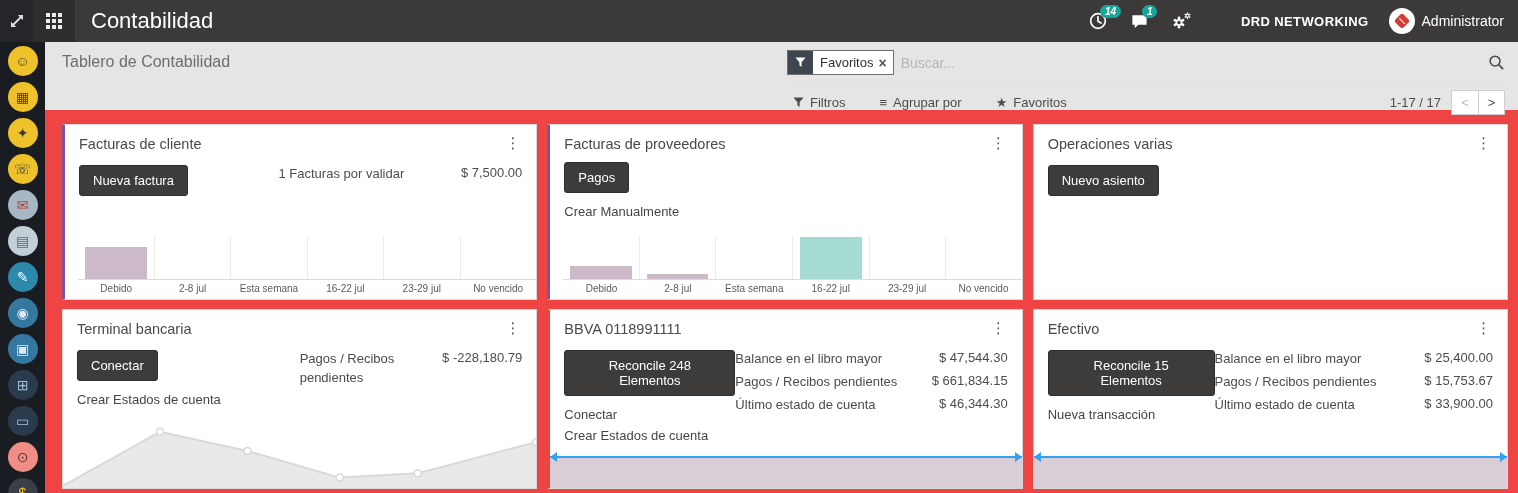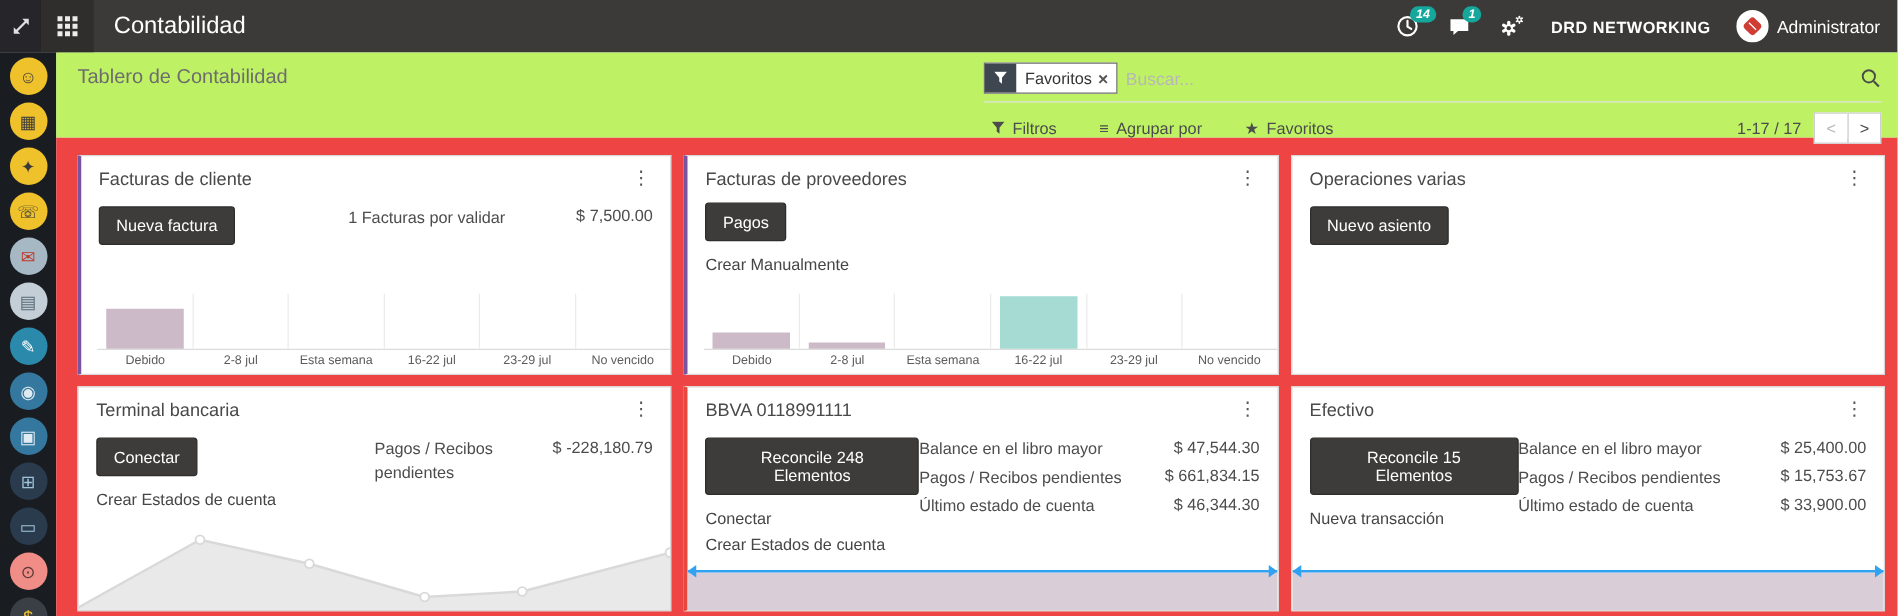--- a/index.html
+++ b/index.html
@@ -4,36 +4,36 @@
 <style>
   * { margin:0; padding:0; box-sizing:border-box; }
   html,body { width:1518px; height:493px; overflow:hidden; font-family:"Liberation Sans", sans-serif; background:#f4f6f9; }
 
   
   .topbar { height:42px; background:#3b3a38; display:flex; align-items:center; color:#fff; }
   .tb-expand { width:33px; height:42px; background:#26262a; display:flex; align-items:center; justify-content:center; cursor:pointer; }
   .tb-apps { width:42px; height:42px; background:#2f2e2c; display:flex; align-items:center; justify-content:center; cursor:pointer; }
   .grid9 { display:grid; grid-template-columns:repeat(3,4px); grid-gap:2px; }
   .grid9 i { width:4px; height:4px; background:#ececec; display:block; }
-  .tb-title { margin-left:16px; font-size:19px; color:#fff; cursor:pointer; }
+  .tb-title { margin-left:16px; font-size:22px; color:#fff; cursor:pointer; }
   .tb-right { margin-left:auto; display:flex; align-items:center; gap:20px; padding-right:14px; }
   .sys-icon { position:relative; width:22px; height:22px; display:flex; align-items:center; justify-content:center; cursor:pointer; }
   .sys-badge { position:absolute; top:-5px; left:13px; background:var(--badge-teal); color:#fff; font-size:10px; font-weight:bold; line-height:13px; padding:0 5px; border-radius:8px; }
-  .tb-company { font-size:13px; font-weight:bold; letter-spacing:.4px; cursor:pointer; }
+  .tb-company { font-size:13px; font-weight:bold; letter-spacing:.4px; cursor:pointer;margin-left:28px; }
   .tb-user { display:flex; align-items:center; gap:7px; cursor:pointer; }
   .tb-user-name { font-size:14px; }
 
   
   .body-row { display:flex; height:451px; }
   .sidebar { width:45px; background:#191c21; display:flex; flex-direction:column; align-items:center; padding-top:4px; gap:6px; overflow:hidden; flex:none; }
   .s-icon { width:30px; height:30px; border-radius:50%; flex:none; display:flex; align-items:center; justify-content:center; font-size:14px; cursor:pointer; }
   .main { flex:1; display:flex; flex-direction:column; min-width:0; }
 
   
-  .control { height:68px; background:#bef264; position:relative; flex:none;padding-left:24px; }
+  .control { height:68px; background:#e5e5e5; position:relative; flex:none;padding-left:24px; }
   .breadcrumb { position:absolute; left:17px; top:11px; font-size:16px; color:#6d6d6d; }
   .search-zone { position:absolute; right:13px; top:8px; width:718px; }
   .search-row { display:flex; align-items:center; border-bottom:1px solid #e2e2e2; padding-bottom:6px; }
   .facet { display:flex; align-items:stretch; border:1px solid #6e6e6e; background:#fff; height:25px; flex:none; }
   .facet-funnel { width:25px; background:#3e4750; display:flex; align-items:center; justify-content:center; }
   .facet-label { font-size:13px; color:#333; display:flex; align-items:center; padding:0 4px 0 7px; }
   .facet-remove { font-size:14px; font-weight:bold; color:#555; display:flex; align-items:center; padding:0 6px 0 1px; cursor:pointer; }
   .search-input { flex:1; border:none; outline:none; font-size:14px; color:#333; margin-left:7px; background:transparent; }
   .search-input::placeholder { color:#b7b7b7; }
   .controls-row { display:flex; align-items:center; margin-top:8px; padding-left:6px; }

